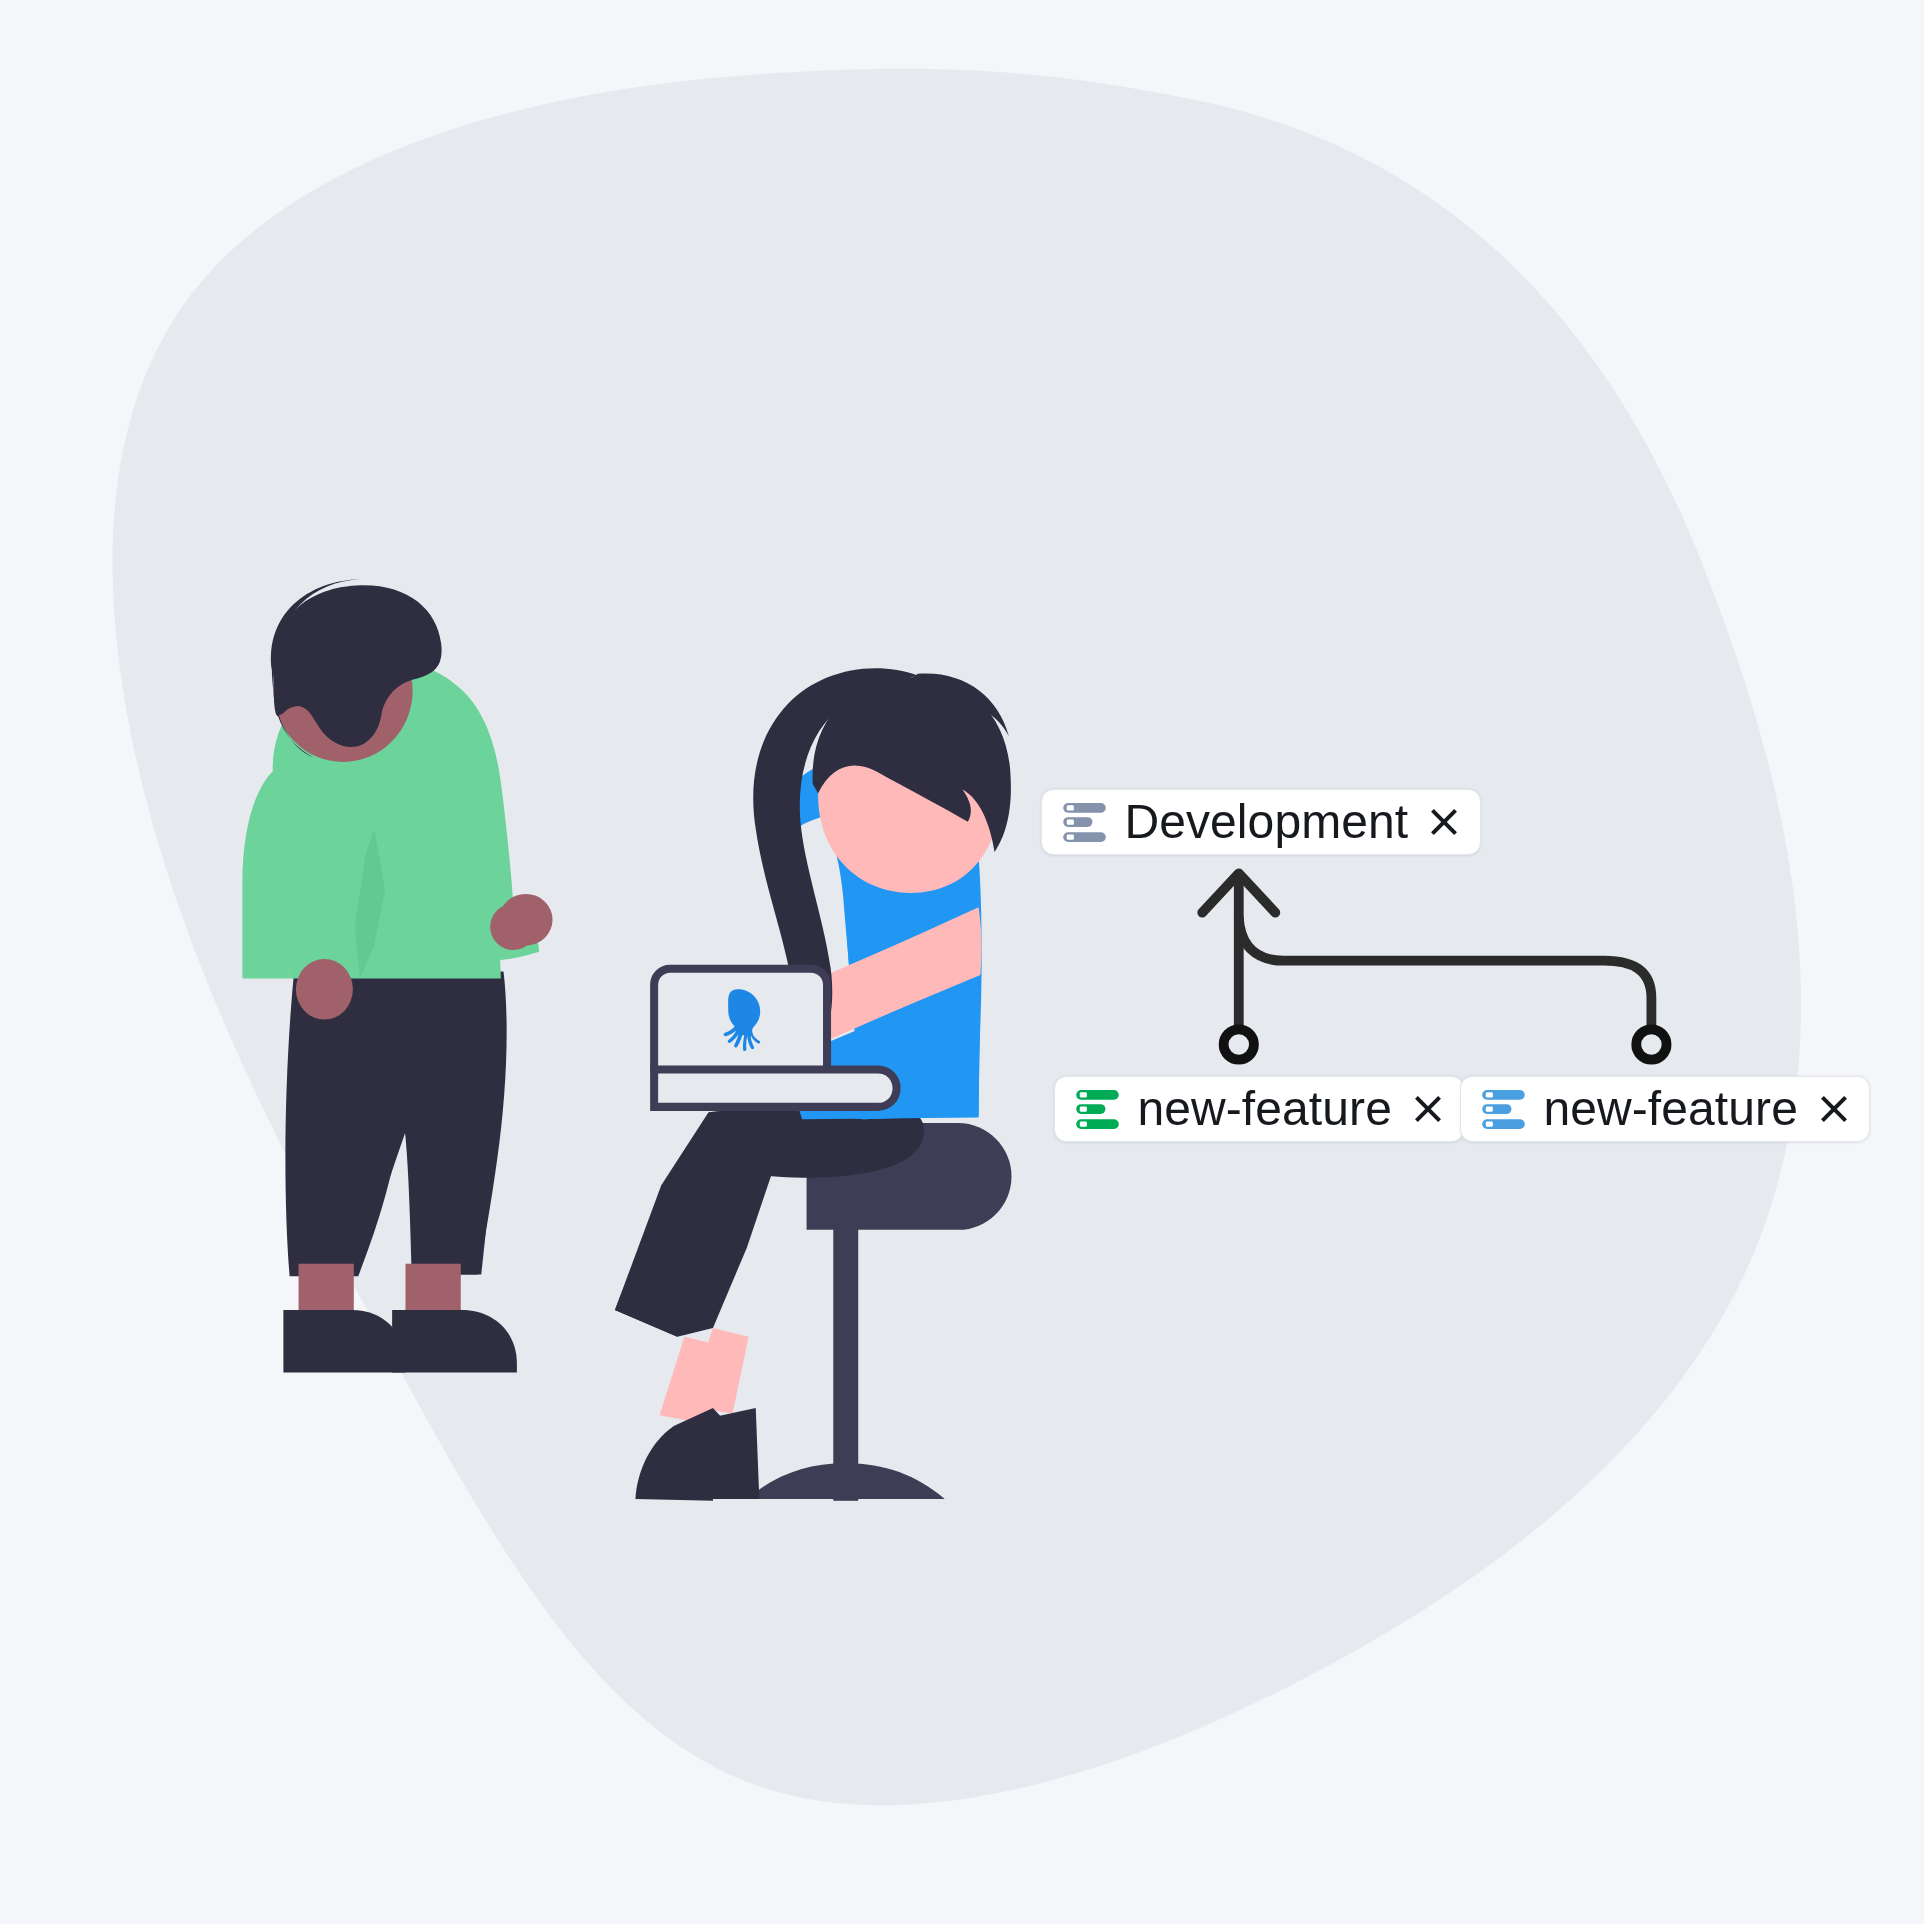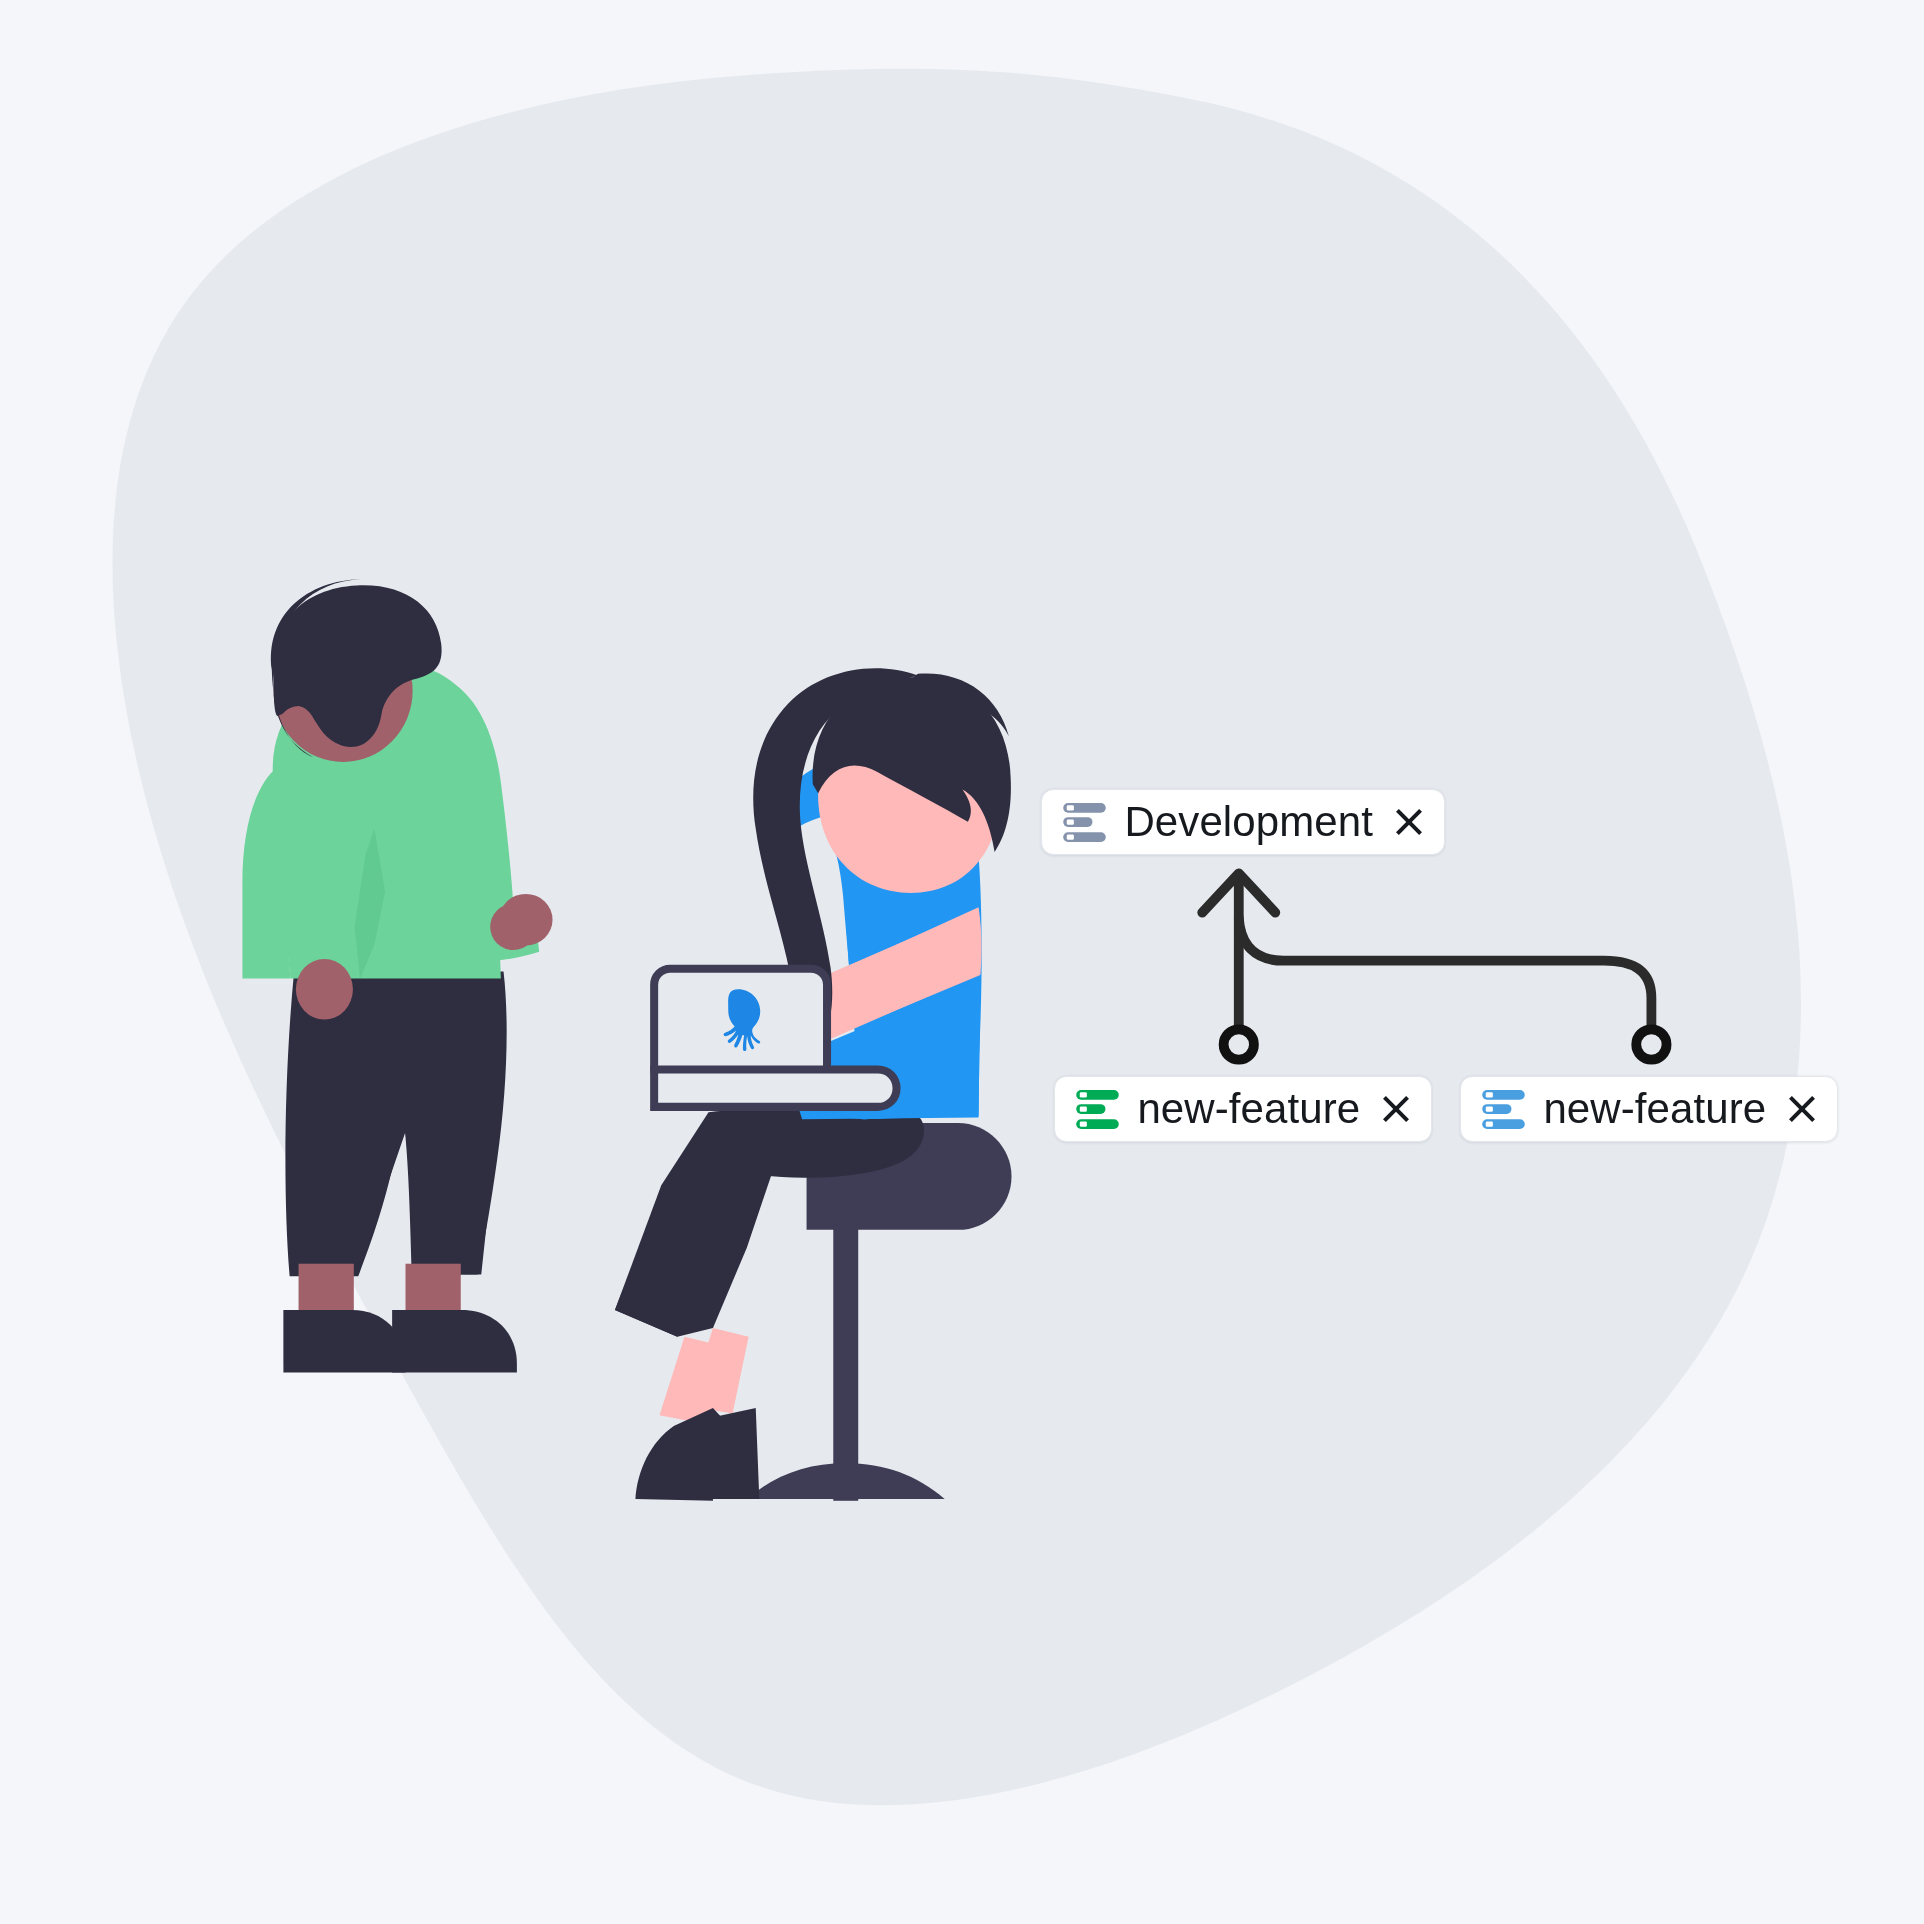--- a/index.html
+++ b/index.html
@@ -37,21 +37,21 @@
     height: 66px;
   }
   .chip-icon {
     width: 43px;
     height: 39px;
     flex: 0 0 auto;
     margin-right: 18px;
     display: block;
   }
   .chip-label {
-    font-size: 42px;
+    font-size: 48px;
     line-height: 1;
     color: #16191d;
     letter-spacing: 0.1px;
     white-space: nowrap;
     font-family: "Liberation Sans", sans-serif;
   }
   .chip-close {
     margin-left: 19.6px;
     width: 32px;
     height: 32px;

